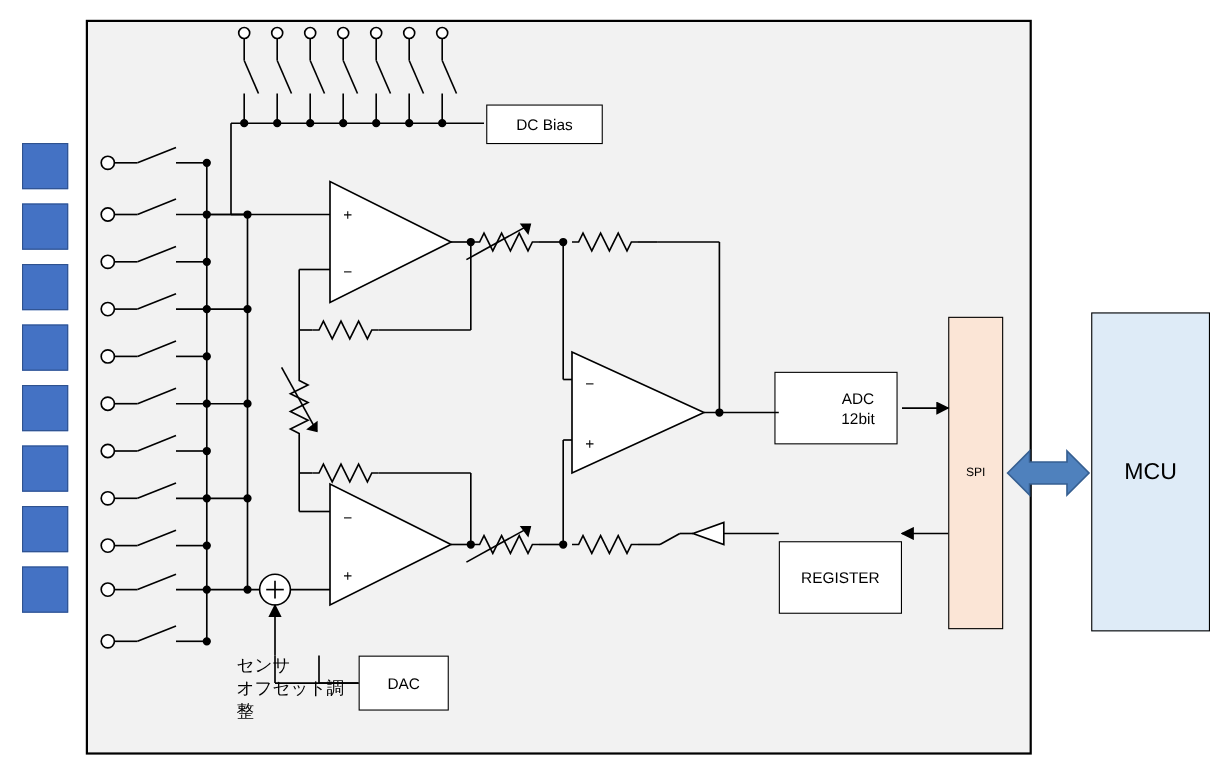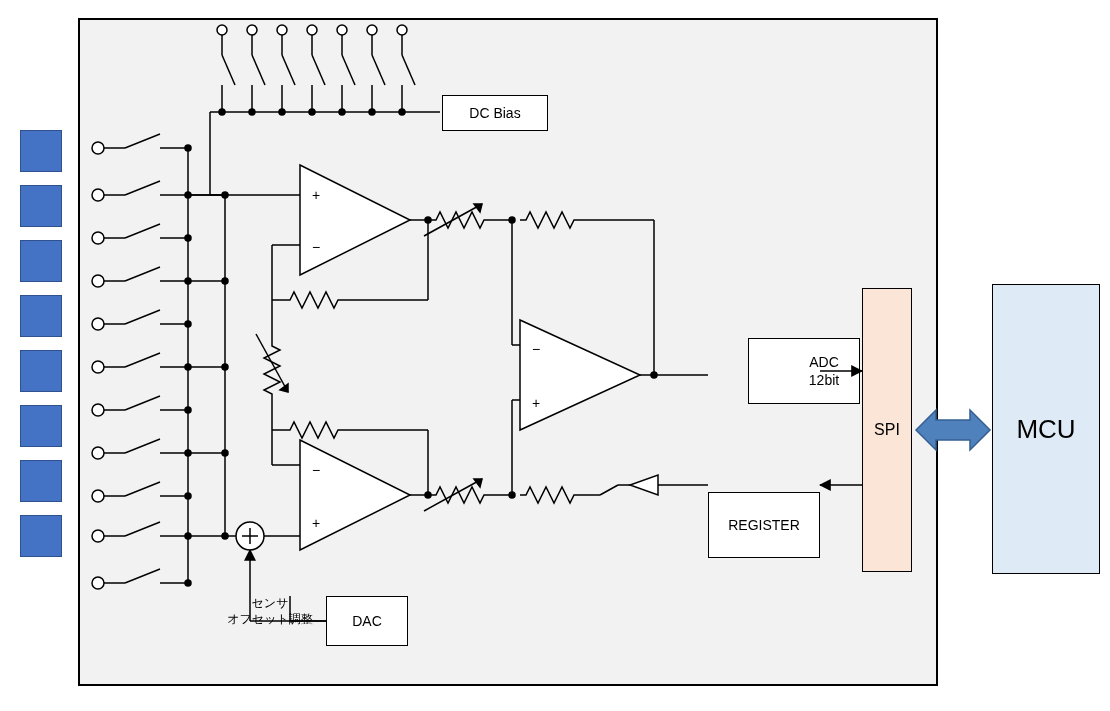--- a/index.html
+++ b/index.html
@@ -39,45 +39,45 @@
     font-size: 14px;
   }
   .spi-box {
     position: absolute;
     background: #fbe5d6;
     border: 1px solid #000;
     box-sizing: border-box;
     display: flex;
     align-items: center;
     justify-content: center;
-    font-size: 16px;
+    font-size: 11px;
   }
   .mcu-box {
     position: absolute;
     background: #deebf7;
     border: 1px solid #000;
     box-sizing: border-box;
     display: flex;
     align-items: center;
     justify-content: center;
-    font-size: 26px;
+    font-size: 21px;
     font-weight: 400;
   }
   .sensor-pad {
     position: absolute;
     width: 42px;
     height: 42px;
     background: #4472c4;
     border: 1px solid #2f528f;
     box-sizing: border-box;
   }
   .label-text {
     position: absolute;
-    font-size: 12px;
-    text-align: center;
+    font-size: 16px;
+    text-align: left;
     line-height: 1.3;
   }
   svg.overlay {
     position: absolute;
     left: 0;
     top: 0;
     width: 1110px;
     height: 711px;
     pointer-events: none;
   }
@@ -95,21 +95,21 @@
   <div class="sensor-pad" style="left:20px; top:295px;"></div>
   <div class="sensor-pad" style="left:20px; top:350px;"></div>
   <div class="sensor-pad" style="left:20px; top:405px;"></div>
   <div class="sensor-pad" style="left:20px; top:460px;"></div>
   <div class="sensor-pad" style="left:20px; top:515px;"></div>
 
   <div class="block-box" style="left:442px; top:95px; width:106px; height:36px;">
     <span>DC Bias</span>
   </div>
 
-  <div class="block-box" style="left:748px; top:338px; width:112px; height:66px; white-space:pre-line;padding-left:40px;">
+  <div class="block-box" style="left:704px; top:338px; width:112px; height:66px; white-space:pre-line;padding-left:40px;">
     <span>ADC
 12bit</span>
   </div>
 
   <div class="block-box" style="left:708px; top:452px; width:112px; height:66px;margin-top:40px;">
     <span>REGISTER</span>
   </div>
 
   <div class="block-box" style="left:326px; top:596px; width:82px; height:50px;">
     <span>DAC</span>

